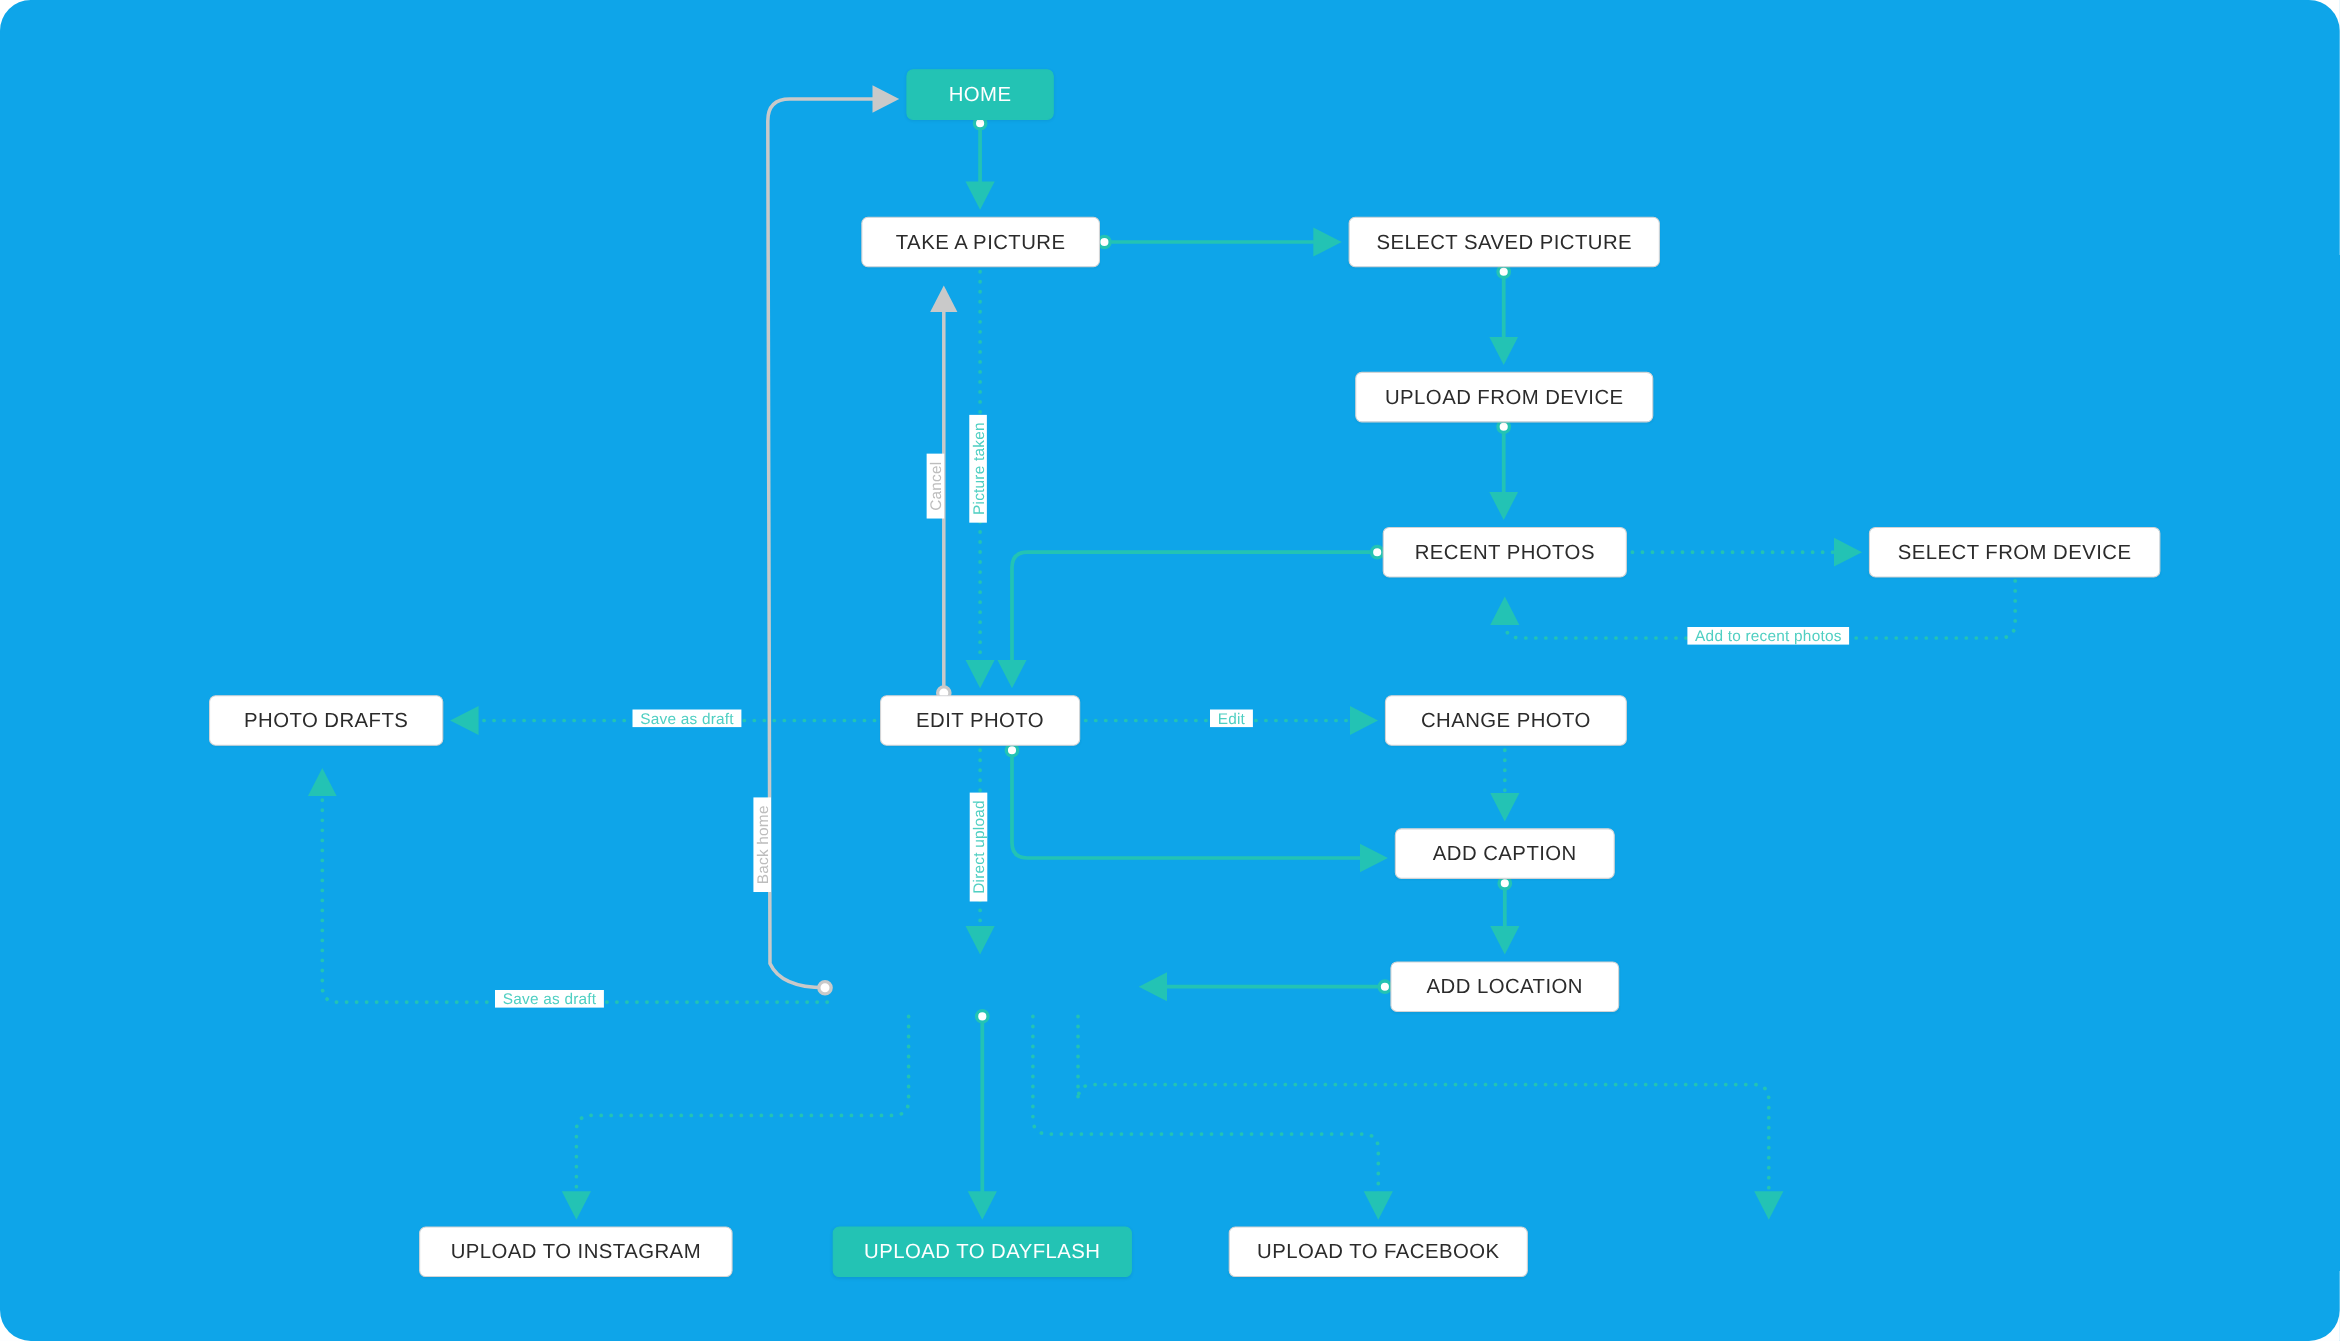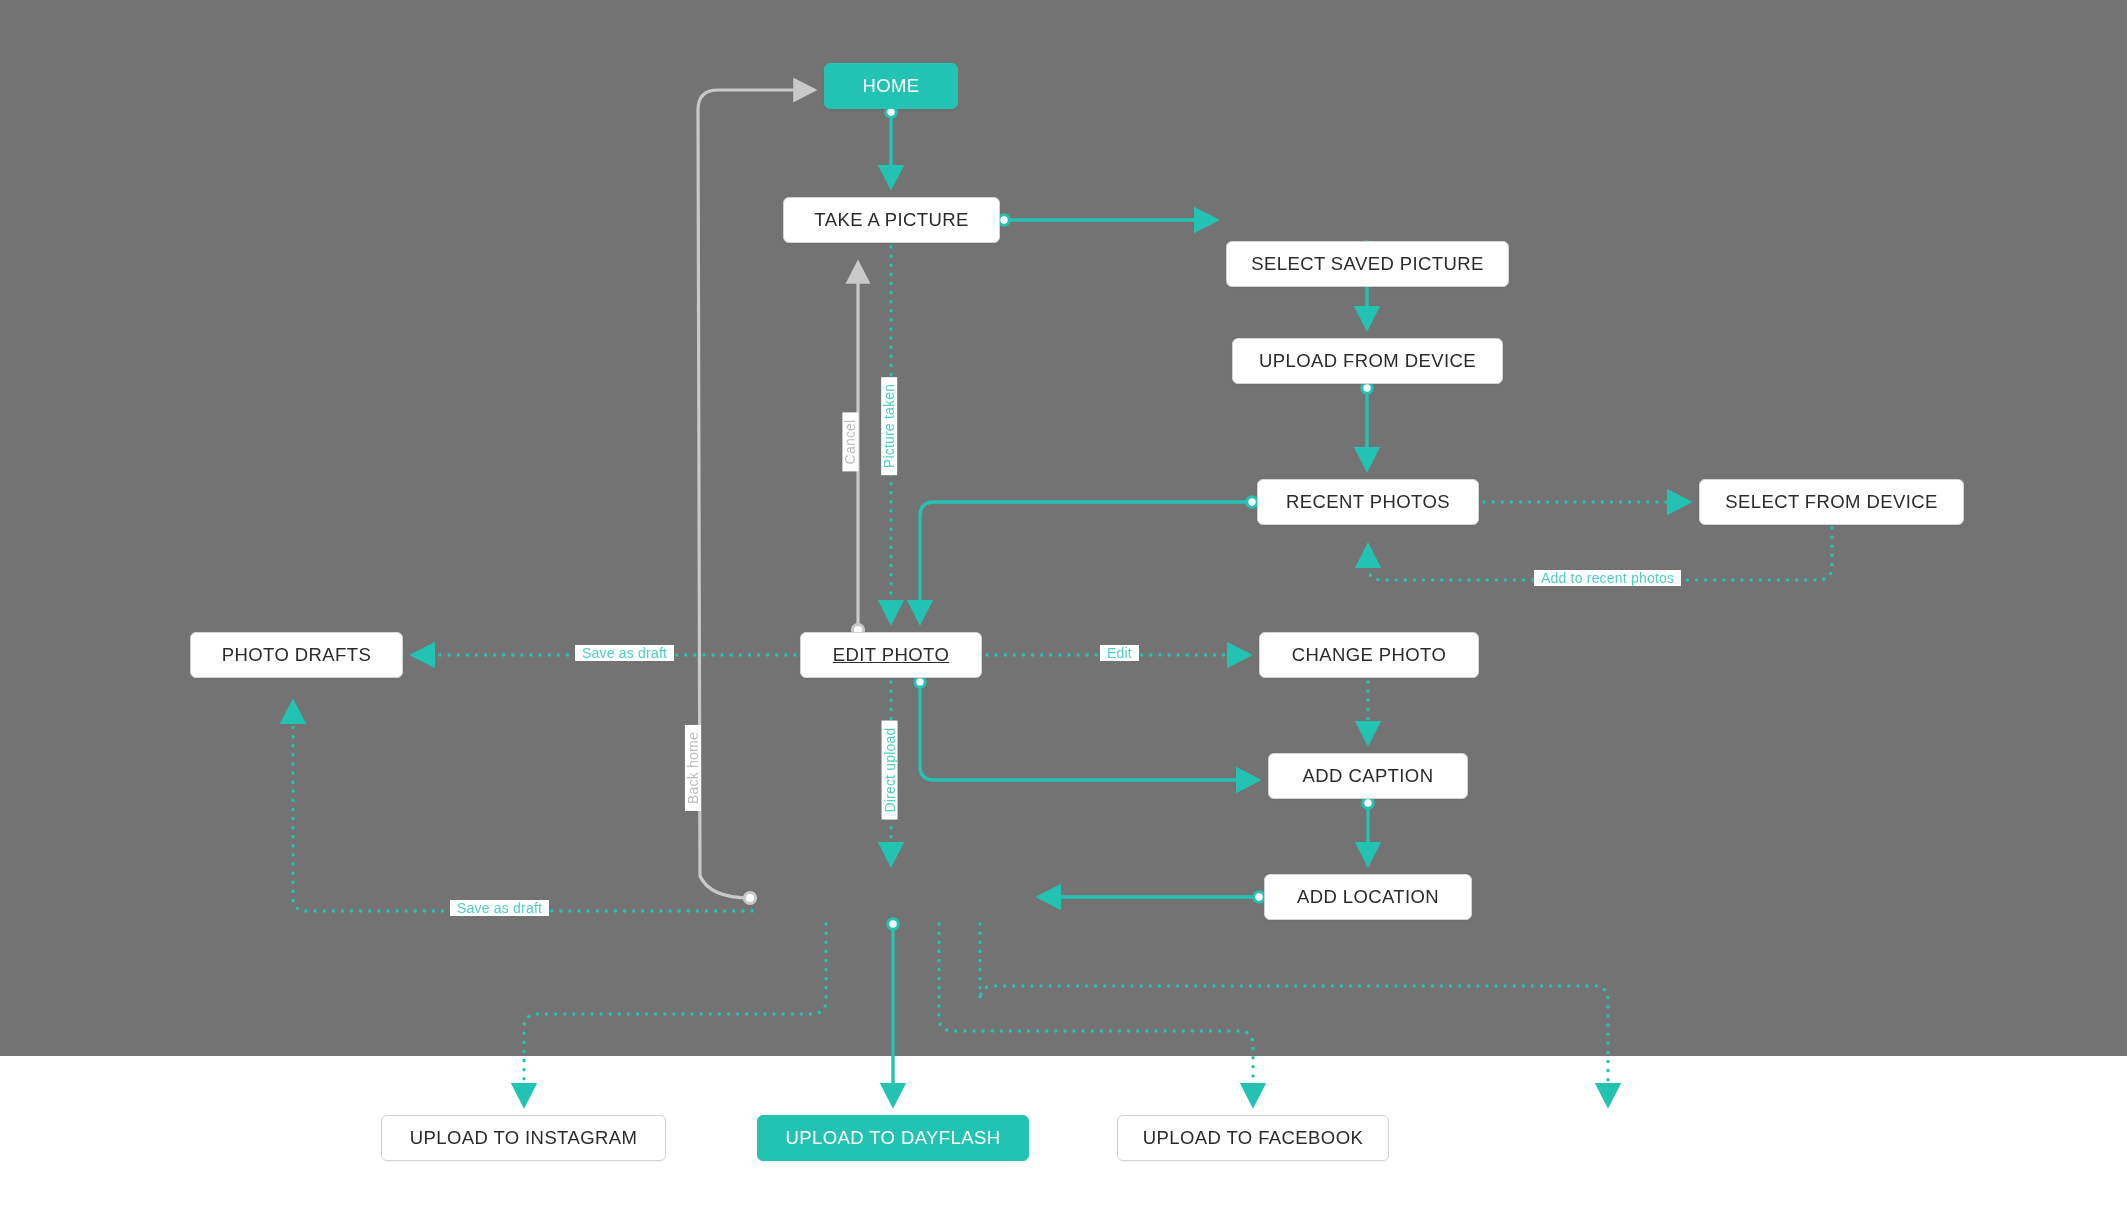--- a/index.html
+++ b/index.html
@@ -1,17 +1,17 @@
 <!DOCTYPE html>
 <html><head>
 <meta charset="utf-8">
 <style>
   html,body{margin:0;padding:0;background:#ffffff;}
   body{width:2127px;height:1219px;font-family:"Liberation Sans",sans-serif;overflow:hidden;}
-  #stage{position:relative;width:2127px;height:1056px;background:#737373;}
+  #stage{position:relative;width:2127px;height:1219px;background:#0ea5e9;border-radius:28px;}
   #wires{position:absolute;left:0;top:0;width:2127px;height:1219px;}
   .node{
     position:absolute;
     box-sizing:border-box;
     display:flex;align-items:center;justify-content:center;
     border-radius:6px;
     font-size:18.5px;
     letter-spacing:.4px;
     white-space:nowrap;
     z-index:5;
@@ -126,31 +126,31 @@
       <circle cx="893" cy="924" r="5.2" fill="#ffffff" stroke="#23c3b4" stroke-width="3"></circle>
       <circle cx="858" cy="630" r="5.6" fill="#ffffff" stroke="#c9c9c9" stroke-width="3"></circle>
       <circle cx="750" cy="898" r="5.6" fill="#ffffff" stroke="#c9c9c9" stroke-width="3"></circle>
     </g>
   </svg>
 
   <div class="node accent" style="left:824px;top:63px;width:134px;height:46px;">HOME</div>
 
   <div class="node plain" style="left:783px;top:197px;width:217px;height:46px;">TAKE A PICTURE</div>
 
-  <div class="node plain" style="left:1226px;top:197px;width:283px;height:46px;margin-top:44px;">SELECT SAVED PICTURE</div>
+  <div class="node plain" style="left:1226px;top:197px;width:283px;height:46px;">SELECT SAVED PICTURE</div>
 
   <div class="node plain" style="left:1232px;top:338px;width:271px;height:46px;">UPLOAD FROM DEVICE</div>
 
   <div class="node plain" style="left:1257px;top:479px;width:222px;height:46px;">RECENT PHOTOS</div>
 
   <div class="node plain" style="left:1699px;top:479px;width:265px;height:46px;text-align:center;">SELECT FROM DEVICE</div>
 
   <div class="node plain" style="left:190px;top:632px;width:213px;height:46px;">PHOTO DRAFTS</div>
 
-  <div class="node plain" style="left:800px;top:632px;width:182px;height:46px;text-decoration:underline;">EDIT PHOTO</div>
+  <div class="node plain" style="left:800px;top:632px;width:182px;height:46px;">EDIT PHOTO</div>
 
   <div class="node plain" style="left:1259px;top:632px;width:220px;height:46px;">CHANGE PHOTO</div>
 
   <div class="node plain" style="left:1268px;top:753px;width:200px;height:46px;">ADD CAPTION</div>
 
   <div class="node plain" style="left:1264px;top:874px;width:208px;height:46px;">ADD LOCATION</div>
 
 
   <div class="node plain" style="left:381px;top:1115px;width:285px;height:46px;">UPLOAD TO INSTAGRAM</div>
 

